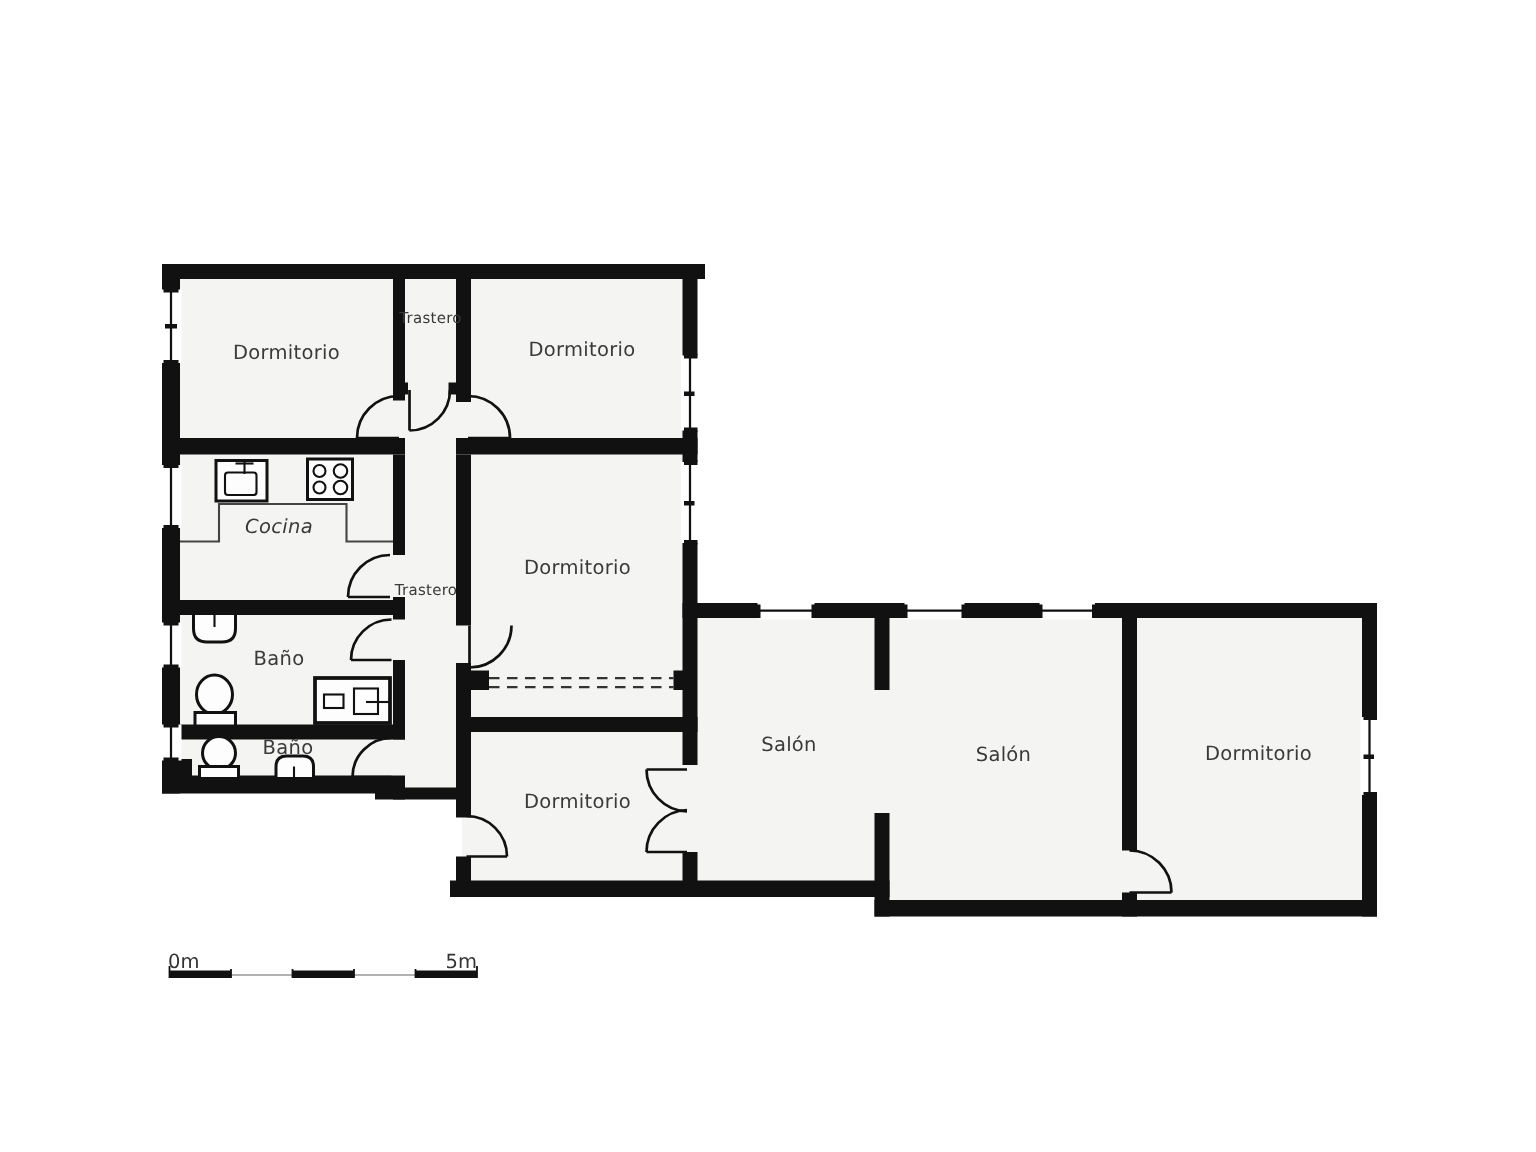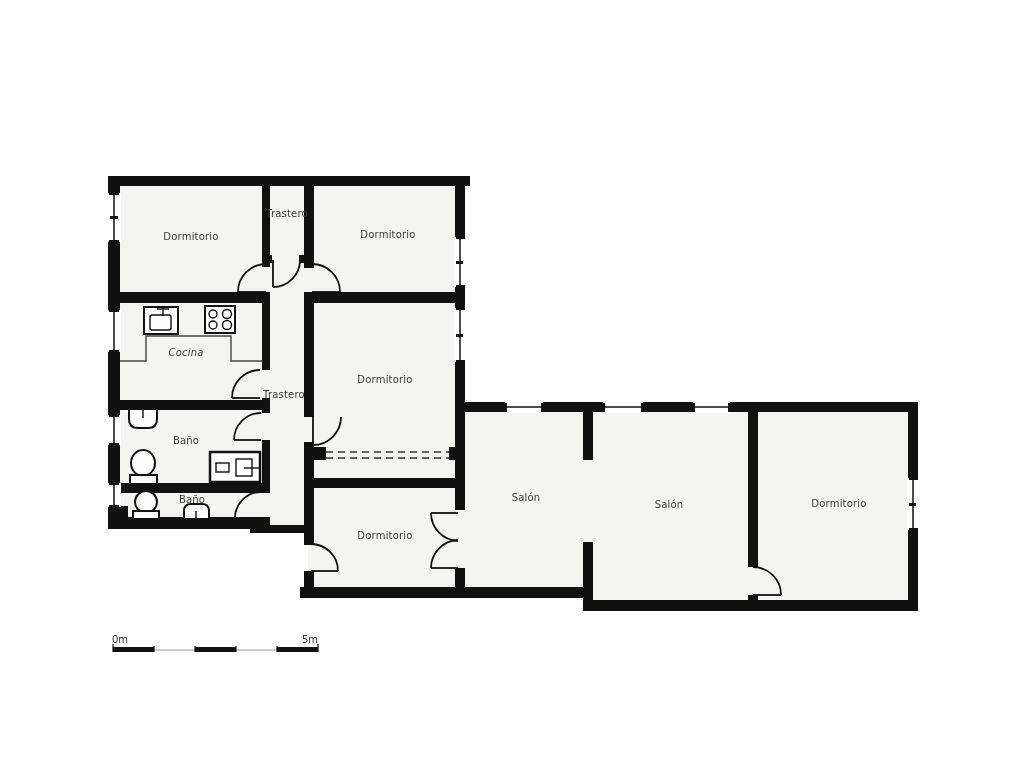--- a/index.html
+++ b/index.html
@@ -16,23 +16,23 @@
   .win-tick{fill:var(--wall);}
   .door-leaf,.door-arc{stroke:var(--wall);stroke-width:1.8;fill:none;}
   .fixture{stroke:var(--wall);stroke-width:2;fill:#fdfdfd;}
   .fixture-thin{stroke:var(--wall);stroke-width:1.4;fill:none;}
   .counter{stroke:#444;stroke-width:1.4;fill:none;}
   .dashed{stroke:#333;stroke-width:1.5;fill:none;stroke-dasharray:7 5;}
   .scale-seg{fill:var(--wall);}
   .scale-base{stroke:var(--scale_line);stroke-width:1;}
   .scale-tick{stroke:var(--wall);stroke-width:1.2;}
   .room-label{position:absolute;transform:translate(-50%,-50%);color:var(--label_text);
-              font-size:10px;letter-spacing:.2px;white-space:nowrap;}
+              font-size:13px;letter-spacing:.2px;white-space:nowrap;}
   .room-label.small{font-size:10px;}
-  .scale-label{position:absolute;color:#333;font-size:10px;white-space:nowrap;}
+  .scale-label{position:absolute;color:#333;font-size:13px;white-space:nowrap;}
 </style>
 </head>
 <body>
 
 <div id="stage">
 
 <svg id="plan-svg" width="1024" height="768" viewBox="0 0 1024 768">
 
   <g>
     <rect class="floor" x="115" y="181" width="153" height="117"></rect>

